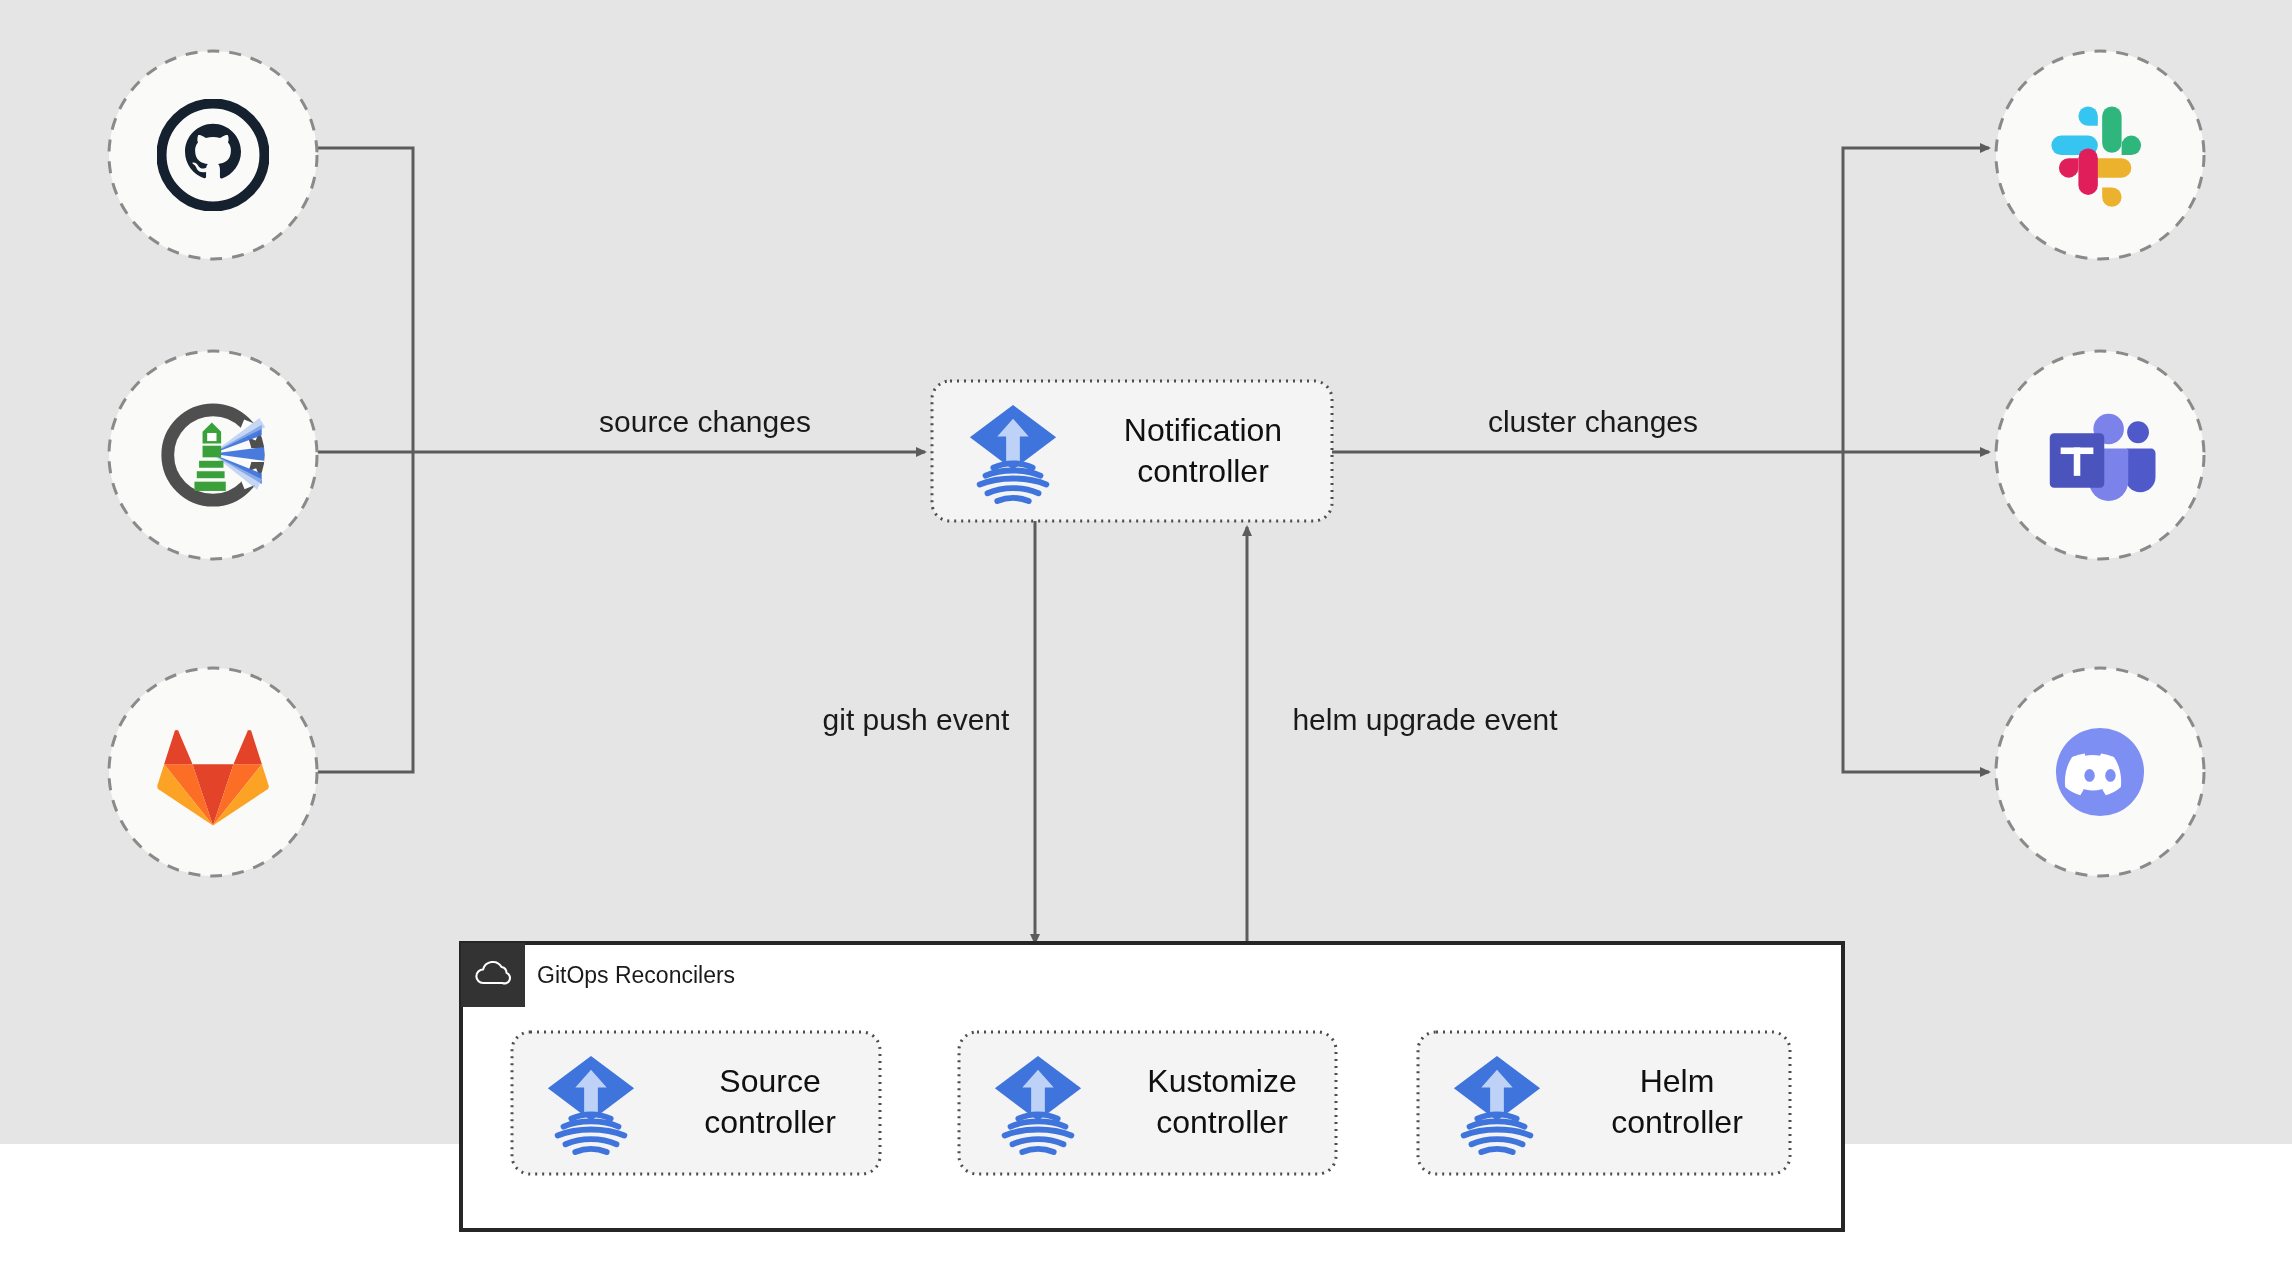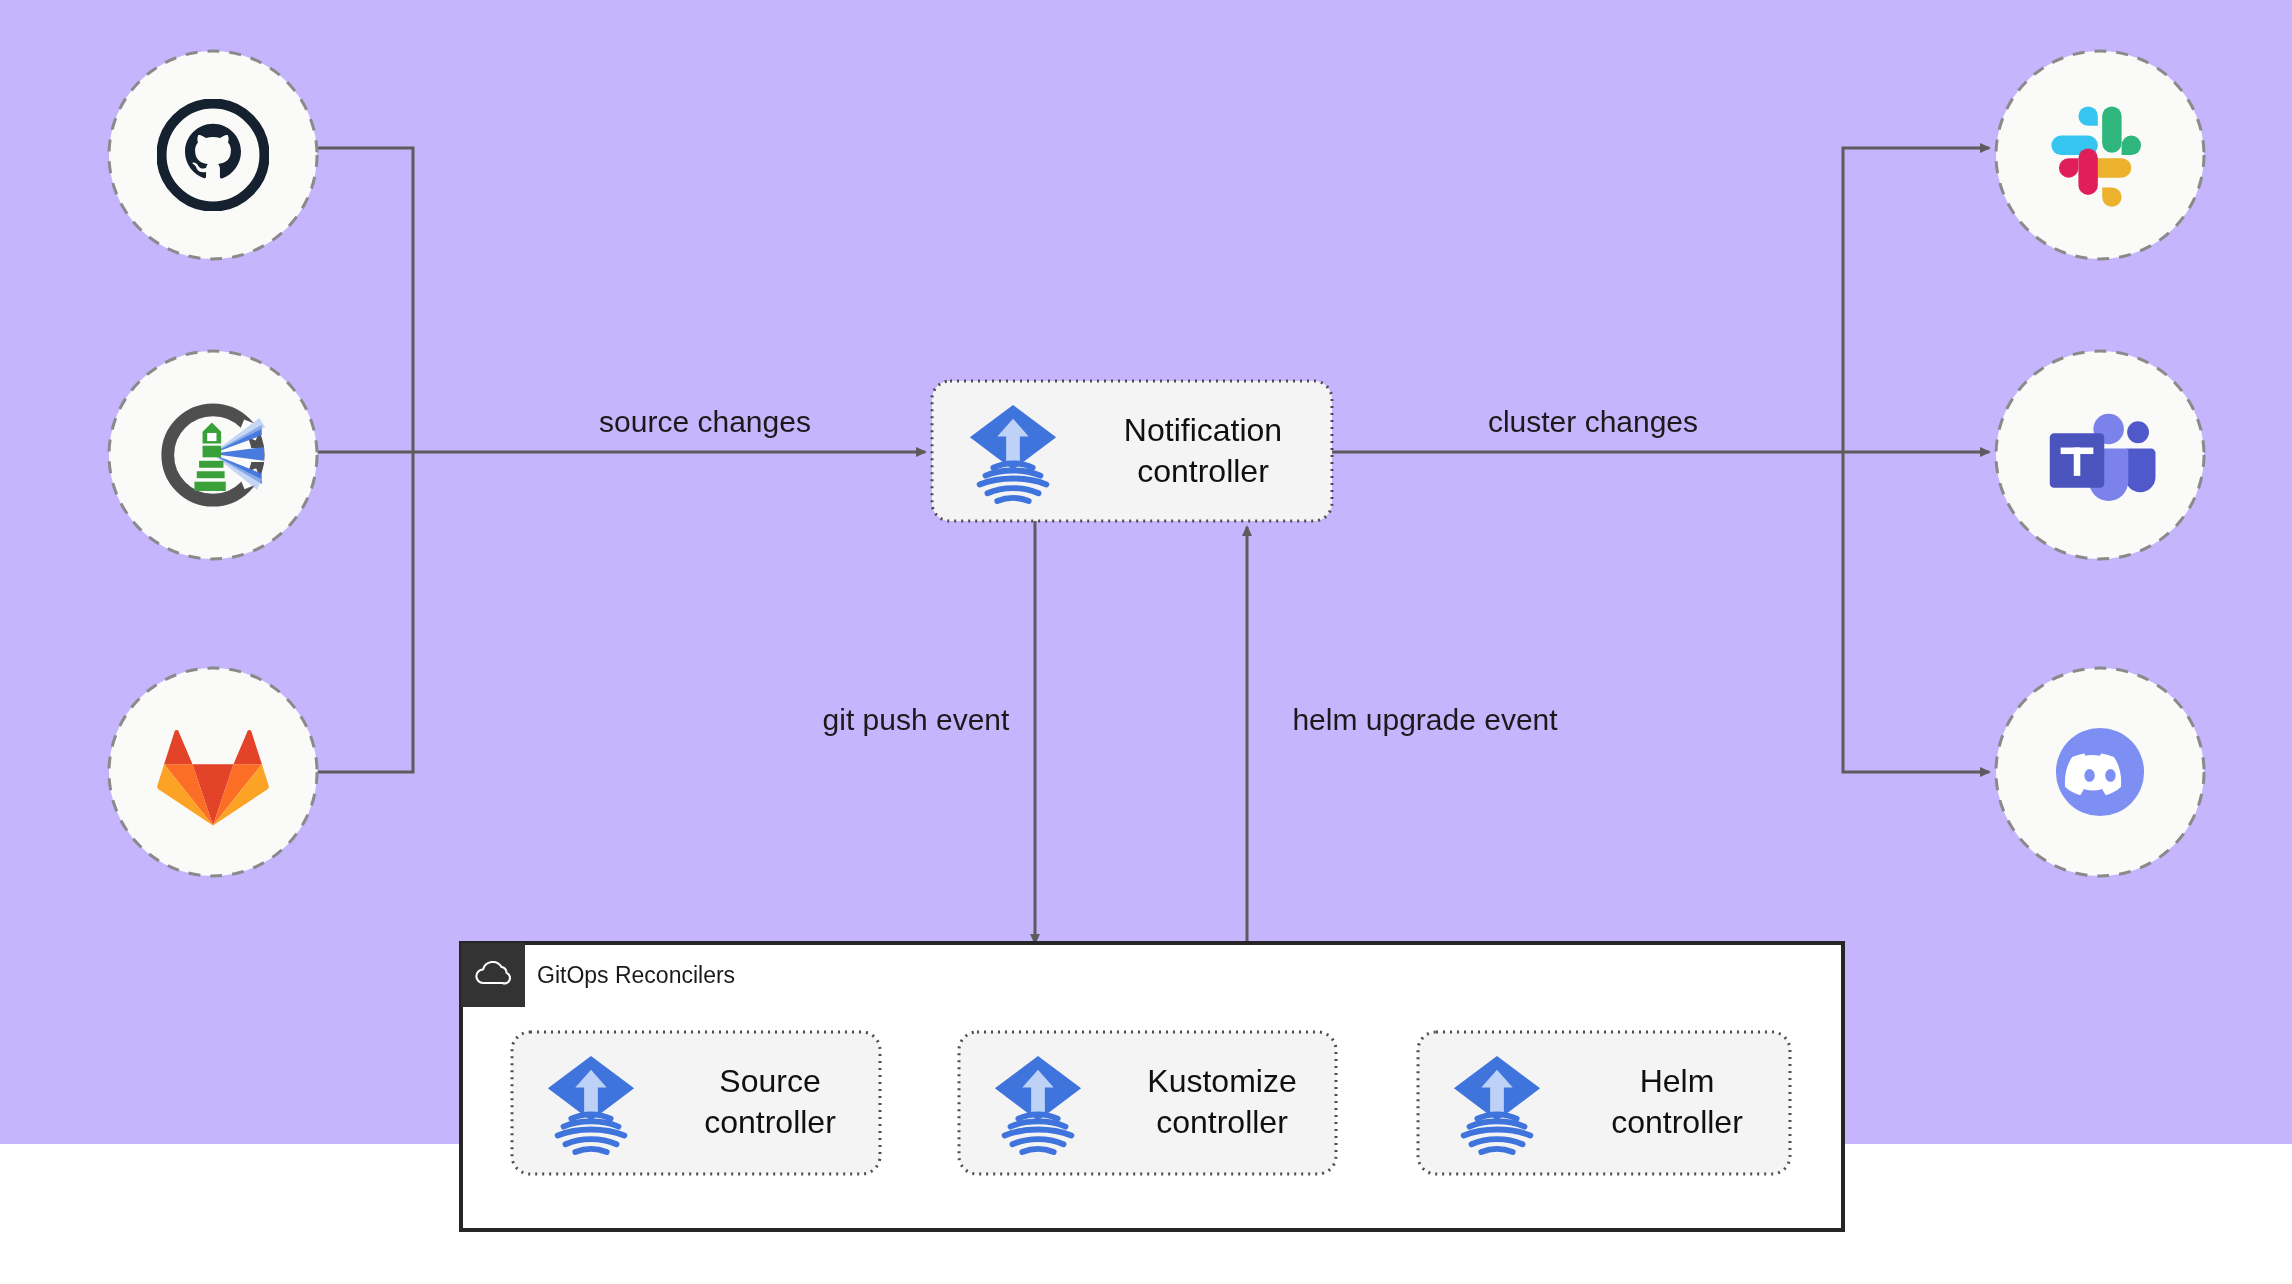--- a/index.html
+++ b/index.html
@@ -1,18 +1,18 @@
 <!DOCTYPE html>
 <html><head>
 <meta charset="utf-8">
 <style>
   html,body{margin:0;padding:0;background:#ffffff;}
   body{width:2292px;height:1284px;overflow:hidden;
        font-family:"Liberation Sans","DejaVu Sans",sans-serif;}
-  #stage{position:relative;width:2292px;height:1144px;background:#c4b5fd;}
+  #stage{position:relative;width:2292px;height:1144px;background:#e5e5e5;}
   svg.diagram{position:absolute;left:0;top:0;width:2292px;height:1284px;}
   .edge-label{font-family:"Liberation Sans","DejaVu Sans",sans-serif;
               font-size:30px;fill:#1a1a1a;}
   .node-label{font-family:"Liberation Sans","DejaVu Sans",sans-serif;
               font-size:32px;fill:#101010;}
   .group-label{font-family:"Liberation Sans","DejaVu Sans",sans-serif;
                font-size:23px;fill:#1a1a1a;}
 </style>
 </head>
 <body>

